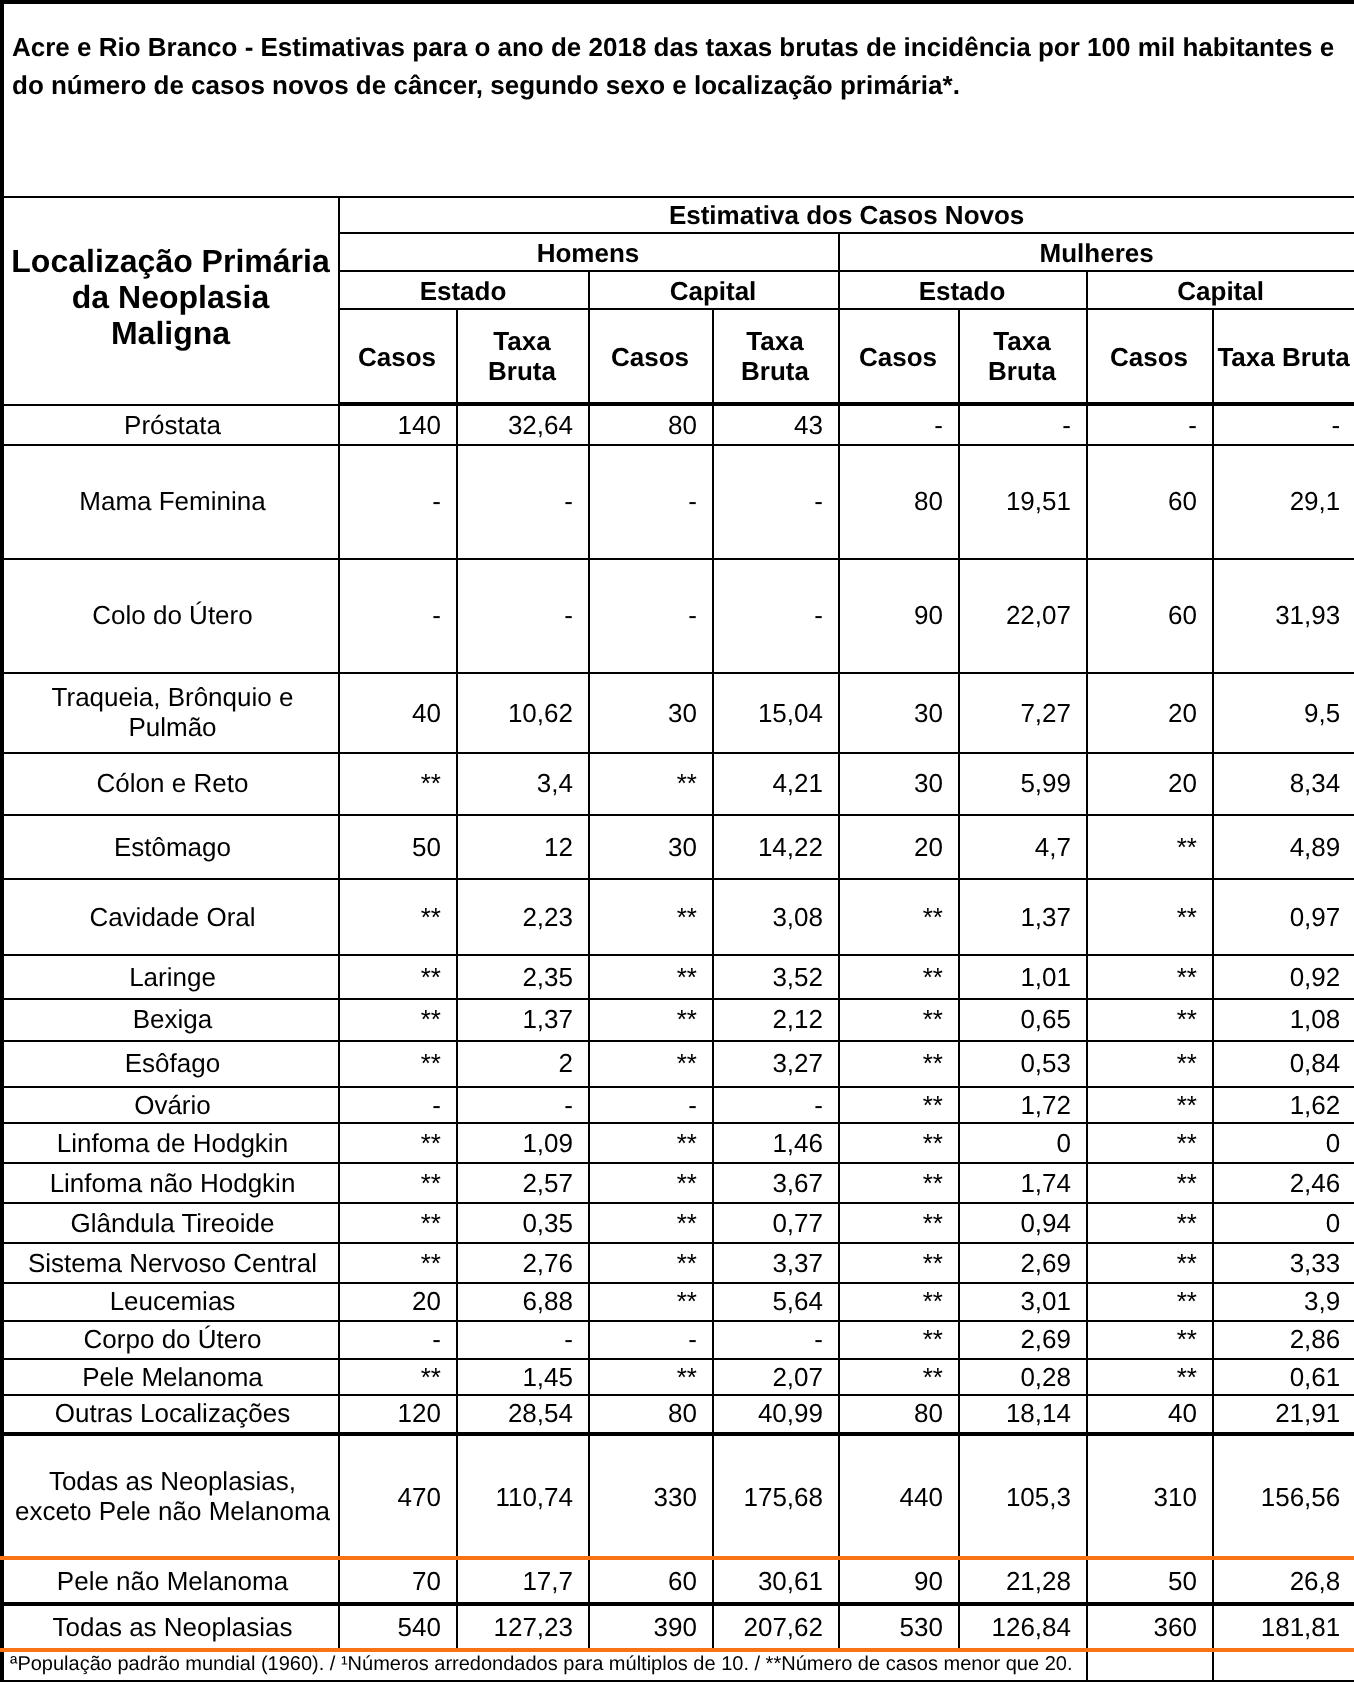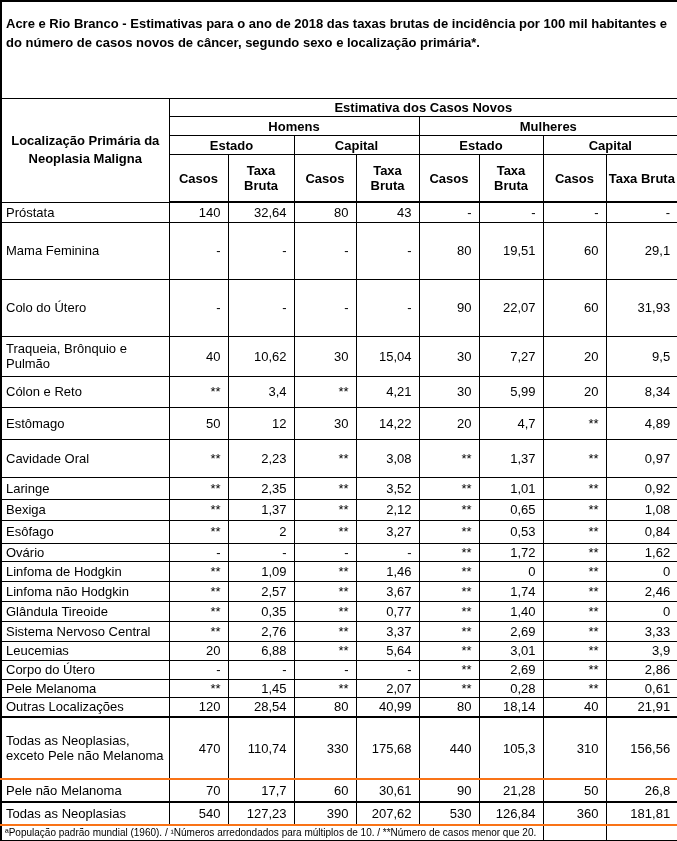--- a/index.html
+++ b/index.html
@@ -32,29 +32,29 @@
   }
   
   .sheet thead th{
     font-weight:bold;
     text-align:center;
     vertical-align:middle;
     padding:1px 2px;
   }
   th.corner-header{
     text-align:center;
-    font-size:13px;
+    font-size:16px;
     line-height:18px;
     padding:2px 6px;
   }
   tr.leaf-row th{border-bottom:2px solid #000;height:44px;}
   
   .sheet tbody th.row-label{
     font-weight:normal;
-    text-align:left;
+    text-align:center;
     padding:1px 2px 1px 4px;
   }
   .sheet td.num{
     text-align:right;
     padding-right:7px;
   }
   tr.emphasis th.row-label,
   tr.emphasis td.num{
     font-weight:normal;
     border-top:2px solid #000;
@@ -263,21 +263,21 @@
         <td class="num">**</td>
         <td class="num">2,46</td>
       </tr>
       <tr style="height: 20px;">
         <th class="row-label" scope="row">Glândula Tireoide</th>
         <td class="num">**</td>
         <td class="num">0,35</td>
         <td class="num">**</td>
         <td class="num">0,77</td>
         <td class="num">**</td>
-        <td class="num">1,40</td>
+        <td class="num">0,94</td>
         <td class="num">**</td>
         <td class="num">0</td>
       </tr>
       <tr style="height: 20px;">
         <th class="row-label" scope="row">Sistema Nervoso Central</th>
         <td class="num">**</td>
         <td class="num">2,76</td>
         <td class="num">**</td>
         <td class="num">3,37</td>
         <td class="num">**</td>

